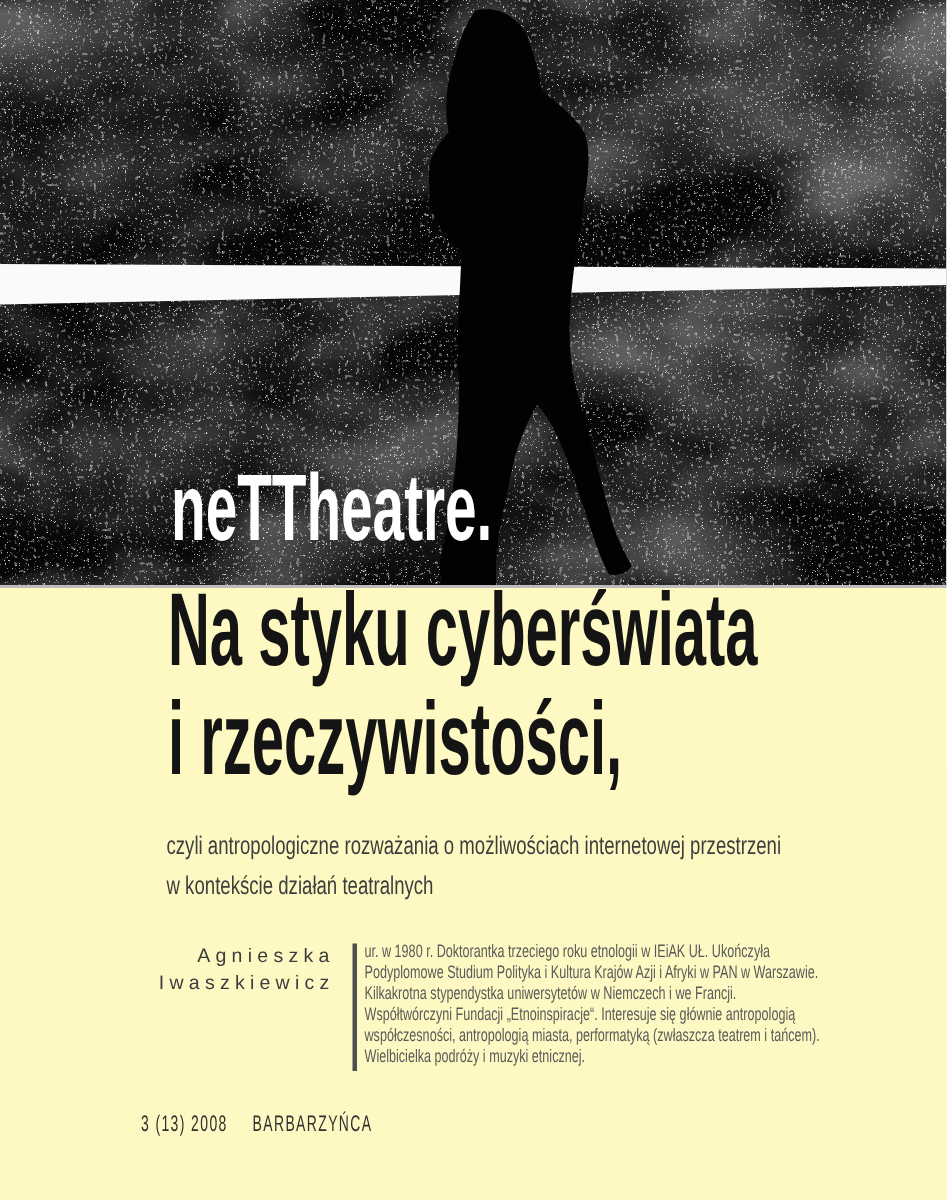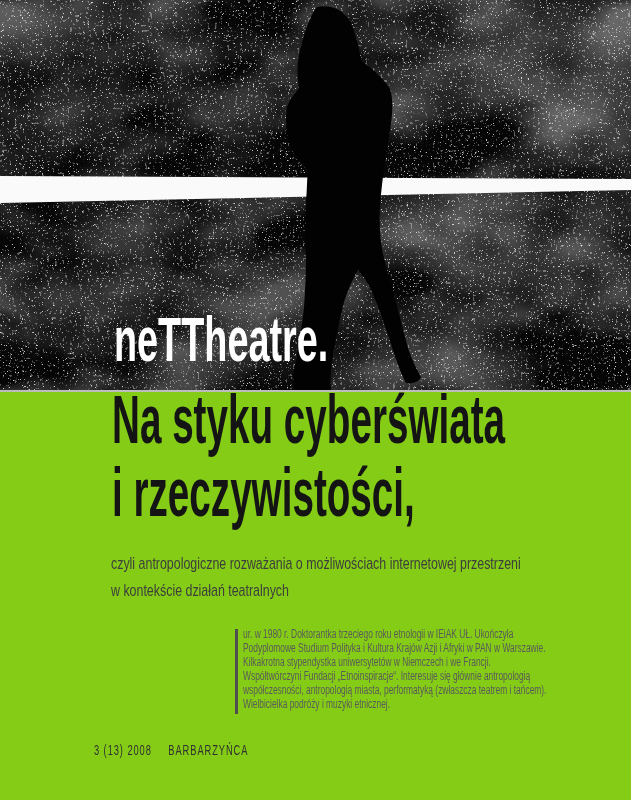--- a/index.html
+++ b/index.html
@@ -1,17 +1,17 @@
 <!DOCTYPE html>
 <html><head>
 <meta charset="utf-8">
 <style>
   html,body { margin:0; padding:0; background:#ffffff; }
   .page {
-    position:relative; width:631px; height:800px; background:#84cc16;
+    position:relative; width:631px; height:800px; background:#fef9c3;
     overflow:hidden; font-family:"Liberation Sans", sans-serif;
   }
   
   .photo {
     position:absolute; left:0; top:0; width:631px; height:390px;
     background:#060606; border-bottom:2px solid #bcbcbc;
   }
   .photo svg { display:block; }
   .overlay-title {
     position:absolute; left:114px; top:308px;
@@ -146,20 +146,24 @@
 
   <div class="subtitle">
     <div>
       <span class="cx sx73">czyli antropologiczne rozważania o możliwościach internetowej przestrzeni</span>
     </div>
     <div>
       <span class="cx sx73">w kontekście działań teatralnych</span>
     </div>
   </div>
 
+  <div class="author-name">
+    <div>Agnieszka</div>
+    <div>Iwaszkiewicz</div>
+  </div>
 
   <div class="author-divider"></div>
 
   <div class="author-bio">
     <div>
       <span class="cx sx70">ur. w 1980 r. Doktorantka trzeciego roku etnologii w IEiAK UŁ. Ukończyła</span>
     </div>
     <div>
       <span class="cx sx70">Podyplomowe Studium Polityka i Kultura Krajów Azji i Afryki w PAN w Warszawie.</span>
     </div>

